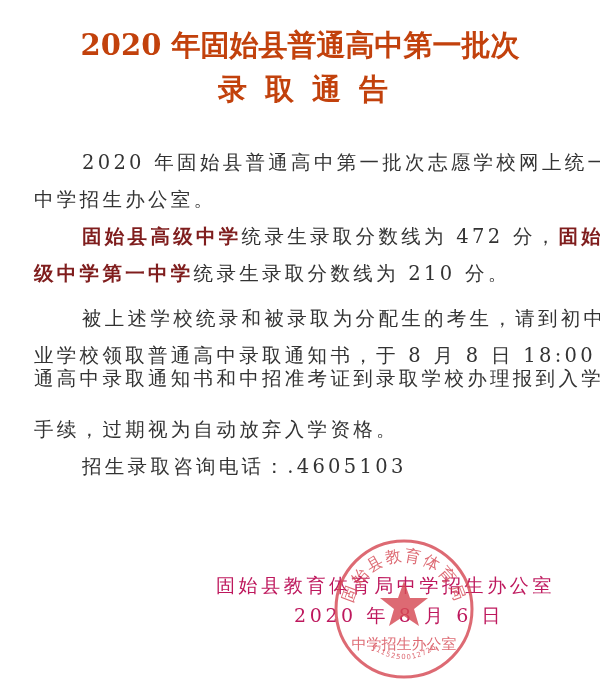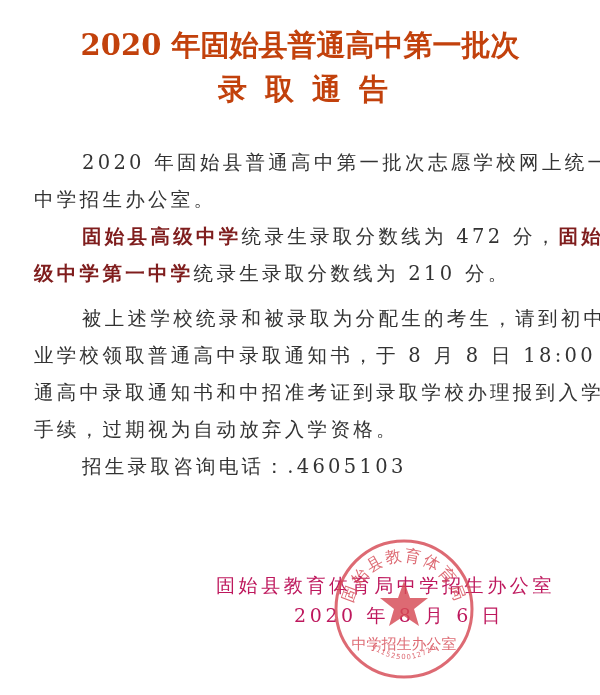--- a/index.html
+++ b/index.html
@@ -34,21 +34,21 @@
 
   <div class="line indent" style="top:225px">
     <span class="b">固始县高级中学</span><span>统录生录取分数线为 472 分，</span><span class="b">固始县高</span>
   </div>
   <div class="line" style="top:262px">
     <span class="b">级中学第一中学</span><span>统录生录取分数线为 210 分。</span>
   </div>
 
   <div class="line indent" style="top:307px">被上述学校统录和被录取为分配生的考生，请到初中毕</div>
   <div class="line" style="top:344px">业学校领取普通高中录取通知书，于 8 月 8 日 18:00 前持普</div>
-  <div class="line" style="top:381px">通高中录取通知书和中招准考证到录取学校办理报到入学</div>
+  <div class="line" style="top:367px">通高中录取通知书和中招准考证到录取学校办理报到入学</div>
   <div class="line" style="top:418px">手续，过期视为自动放弃入学资格。</div>
 
   <div class="line indent" style="top:455px">招生录取咨询电话：.4605103</div>
 
   <div class="sig" style="left:216px; top:573px">固始县教育体育局中学招生办公室</div>
   <div class="sig" style="left:294px; top:603px">2020 年 8 月 6 日</div>
 
   <svg class="stamp" viewBox="0 0 144 144">
     <defs>
       <path id="arcTop" d="M 20 76 A 52 52 0 0 1 124 76"></path>

